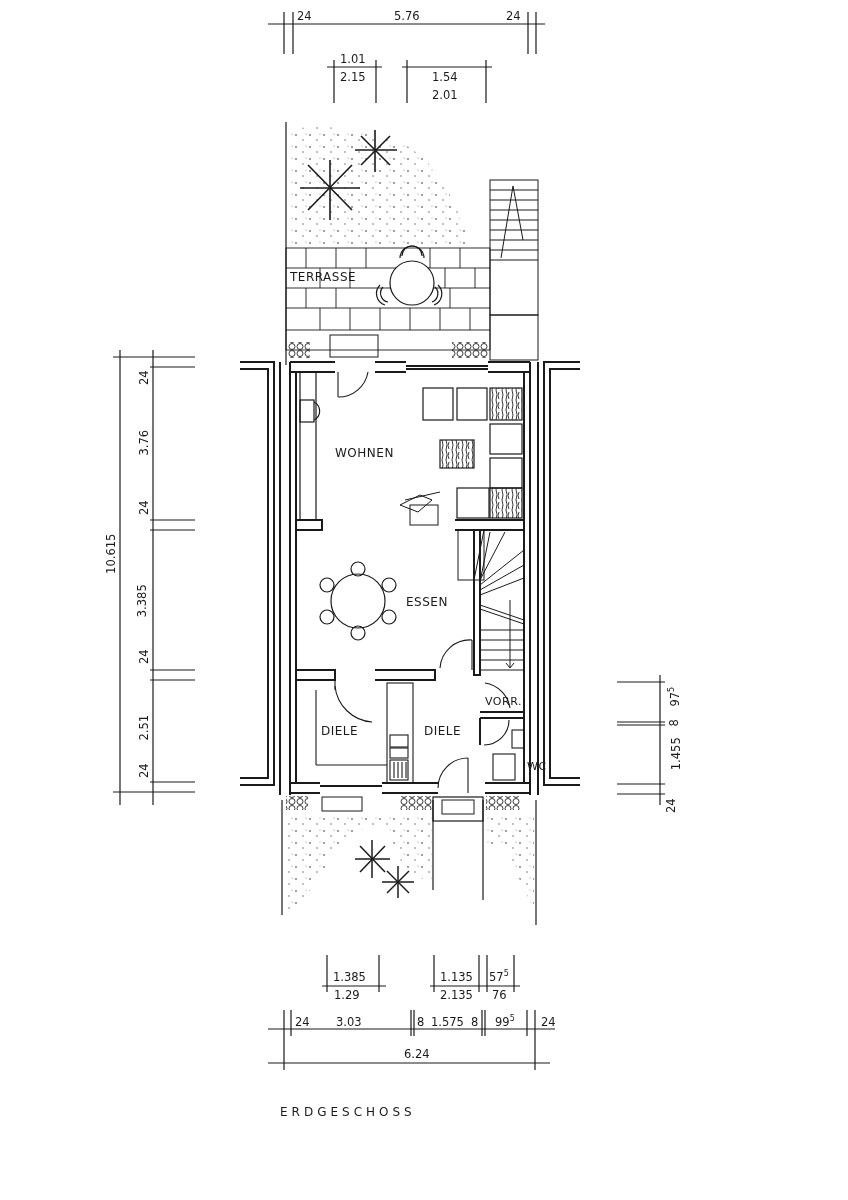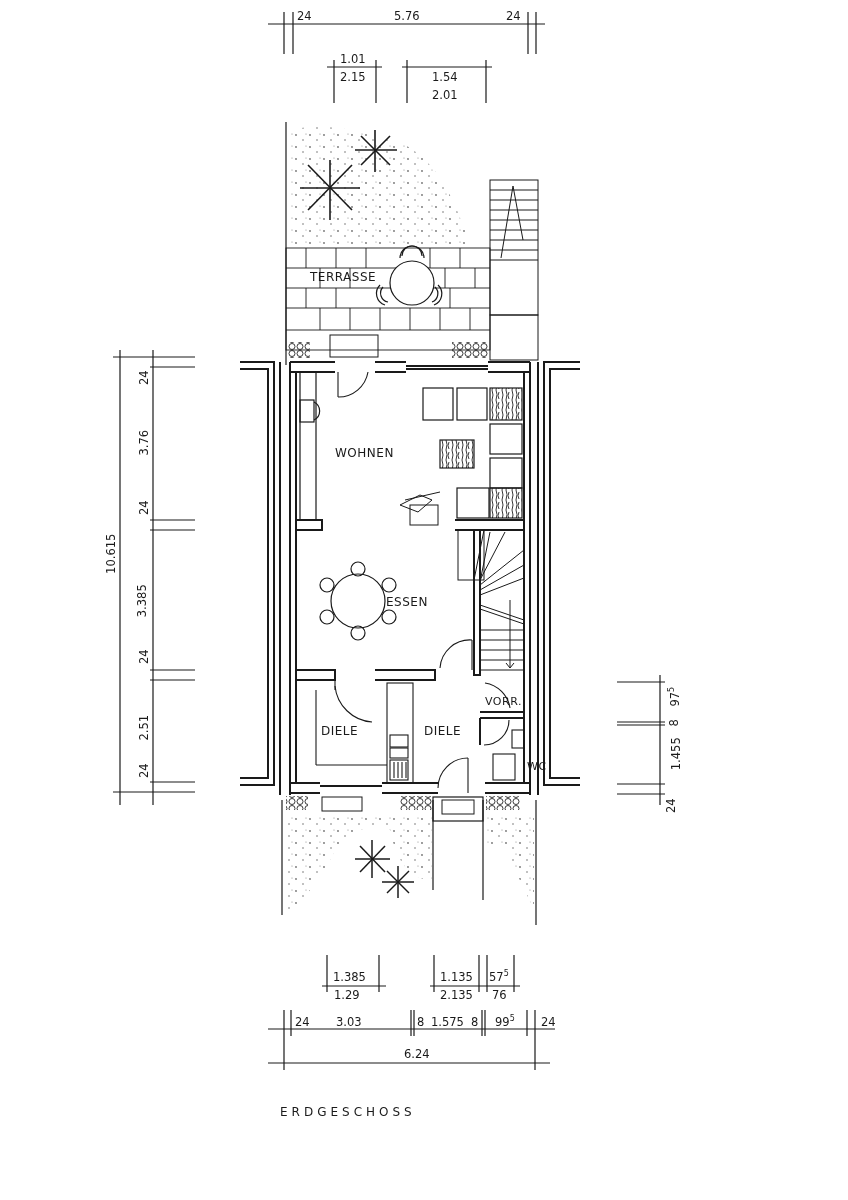--- a/index.html
+++ b/index.html
@@ -307,23 +307,23 @@
       <line x1="414" y1="1010" x2="414" y2="1036"></line>
       <line x1="482" y1="1010" x2="482" y2="1036"></line>
       <line x1="485" y1="1010" x2="485" y2="1036"></line>
       <line x1="527" y1="1010" x2="527" y2="1036"></line>
       <line x1="535" y1="1010" x2="535" y2="1070"></line>
       <line x1="268" y1="1063" x2="550" y2="1063"></line>
     </g>
   </g>
 </svg>
 
-<div class="lbl" style="left:290px; top:270px;margin-left:20px;">TERRASSE</div>
+<div class="lbl" style="left:290px; top:270px;">TERRASSE</div>
 <div class="lbl" style="left:335px; top:446px;">WOHNEN</div>
-<div class="lbl" style="left:386px; top:595px;text-align:center;">ESSEN</div>
+<div class="lbl" style="left:406px; top:595px;text-align:center;">ESSEN</div>
 <div class="lbl" style="left:321px; top:724px;">DIELE</div>
 <div class="lbl" style="left:424px; top:724px;">DIELE</div>
 <div class="lbl" style="left:485px; top:695px; font-size:11px;">VORR.</div>
 <div class="lbl" style="left:495px; top:760px; font-size:11px;margin-left:32px;">WC</div>
 
 <div class="dim" style="left:297px; top:11px;">24</div>
 <div class="dim" style="left:394px; top:11px;">5.76</div>
 <div class="dim" style="left:506px; top:11px;">24</div>
 <div class="dim" style="left:340px; top:54px;">1.01</div>
 <div class="dim" style="left:340px; top:72px;">2.15</div>

